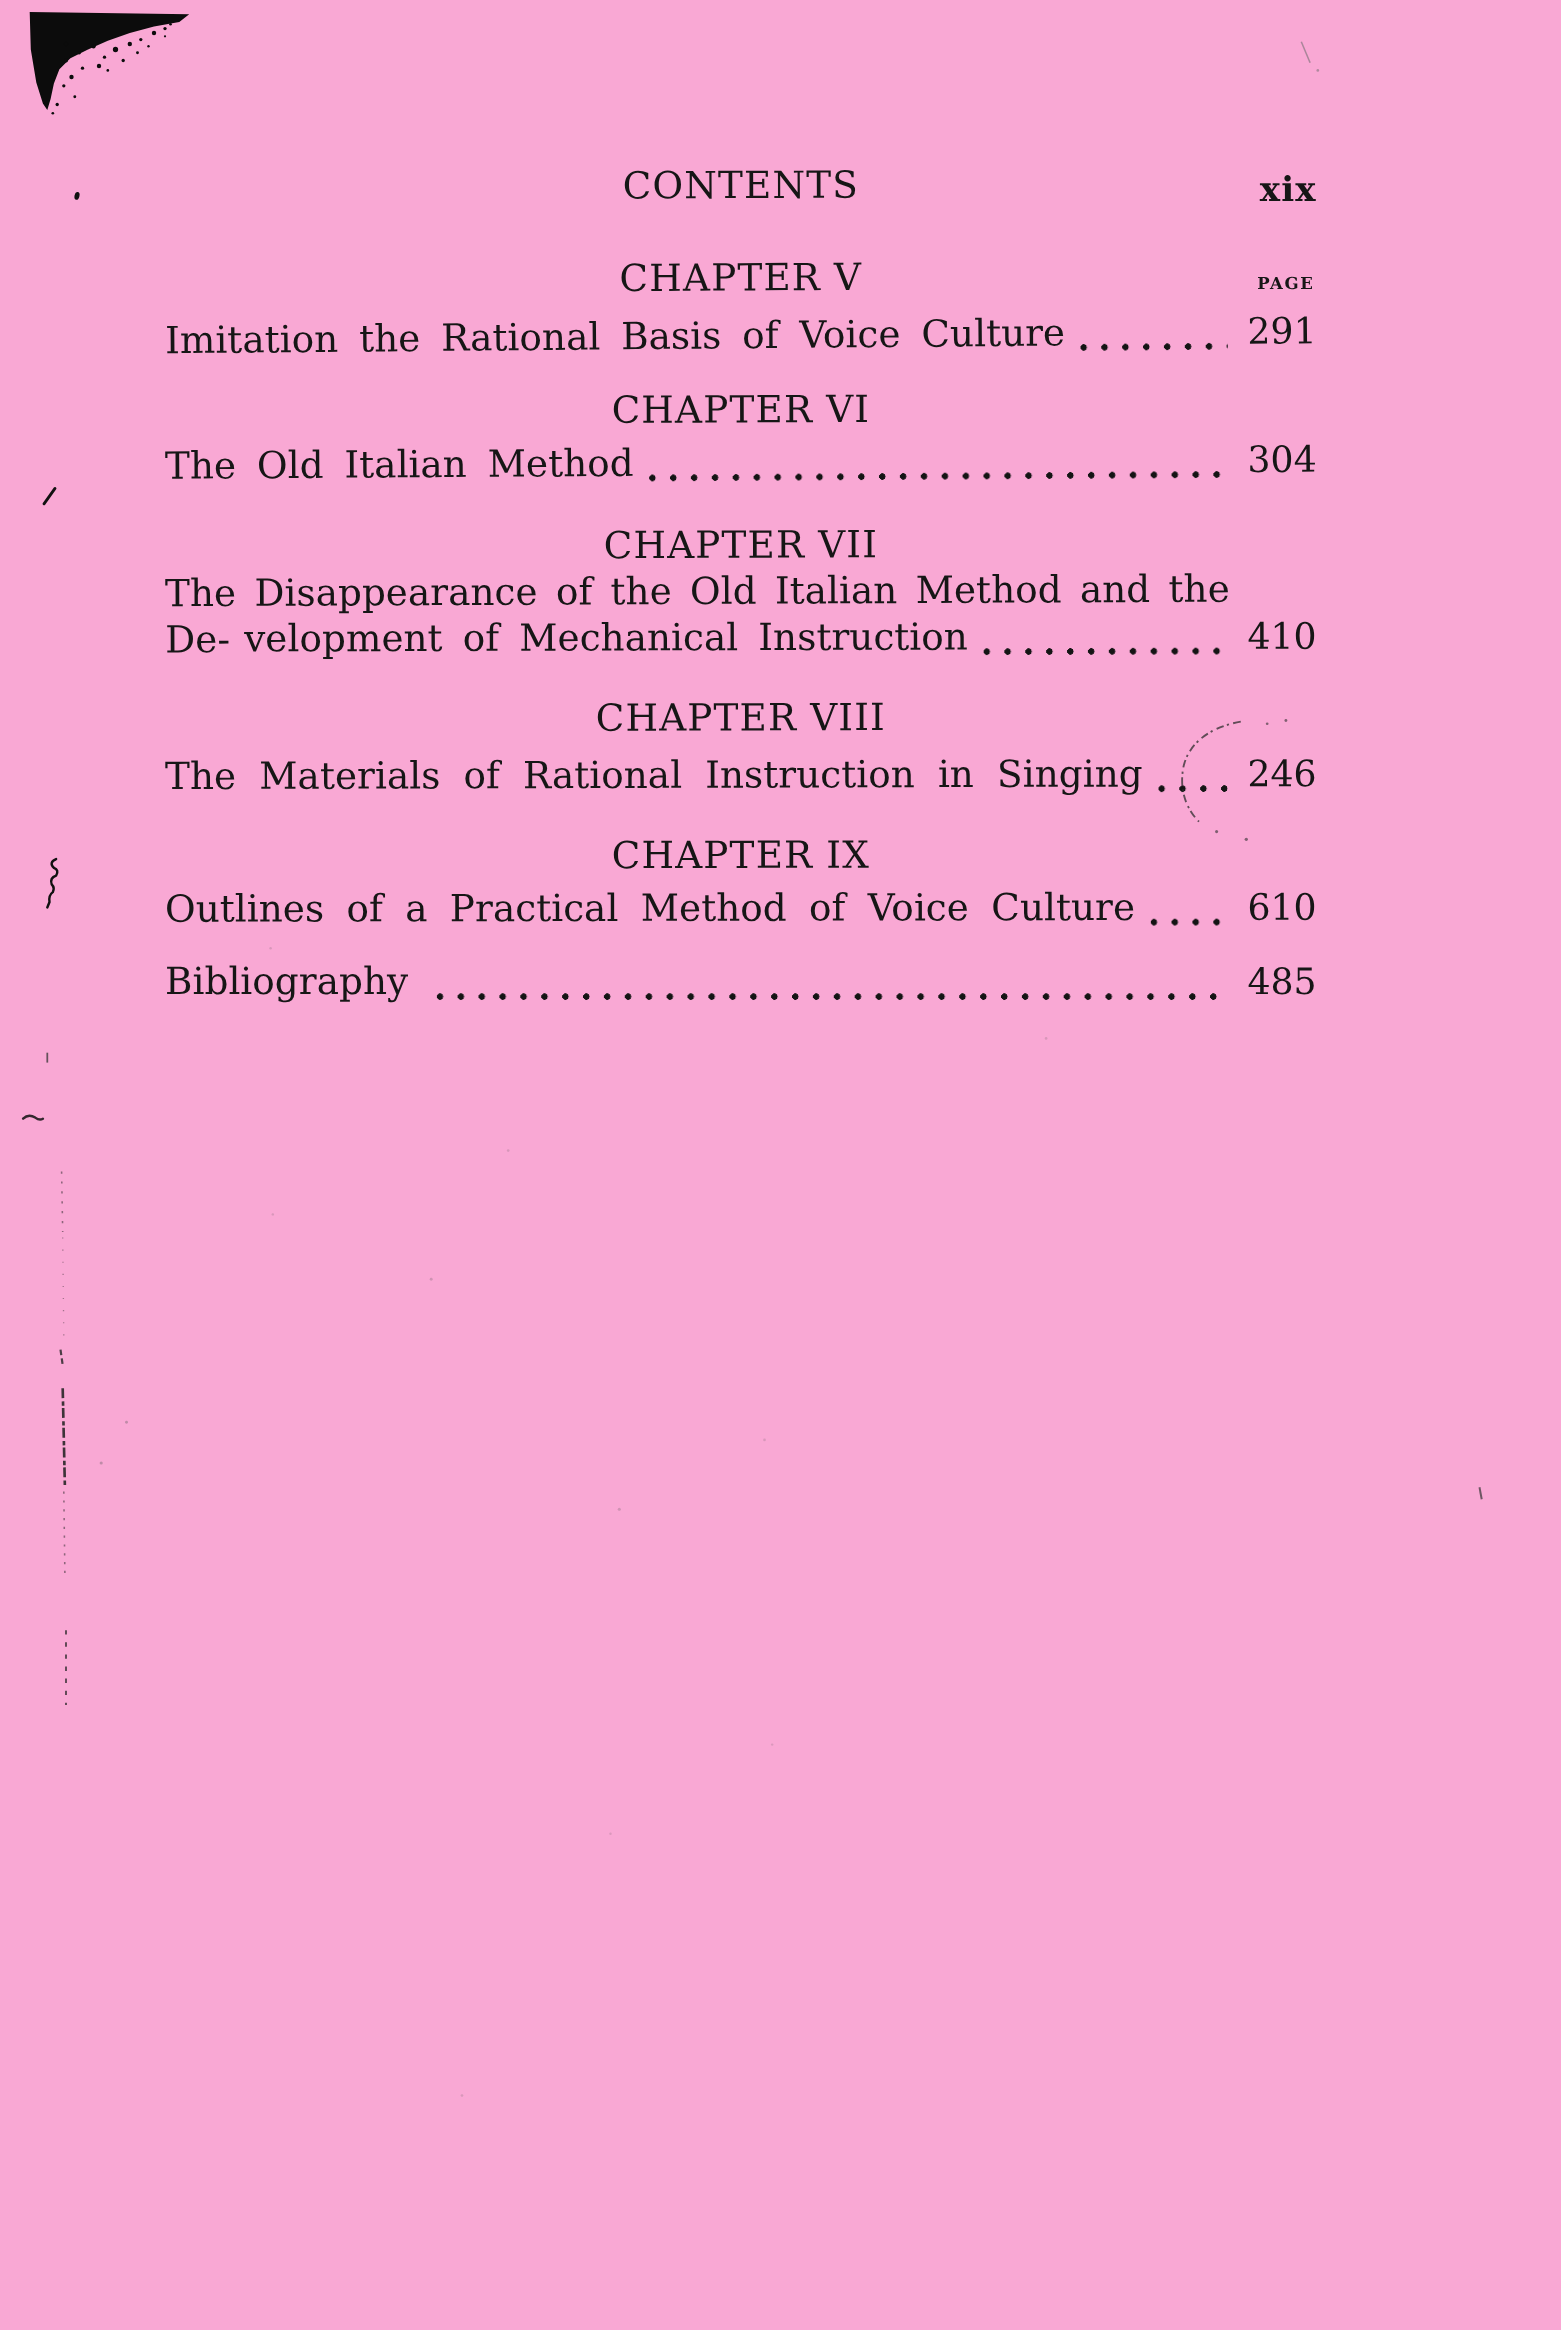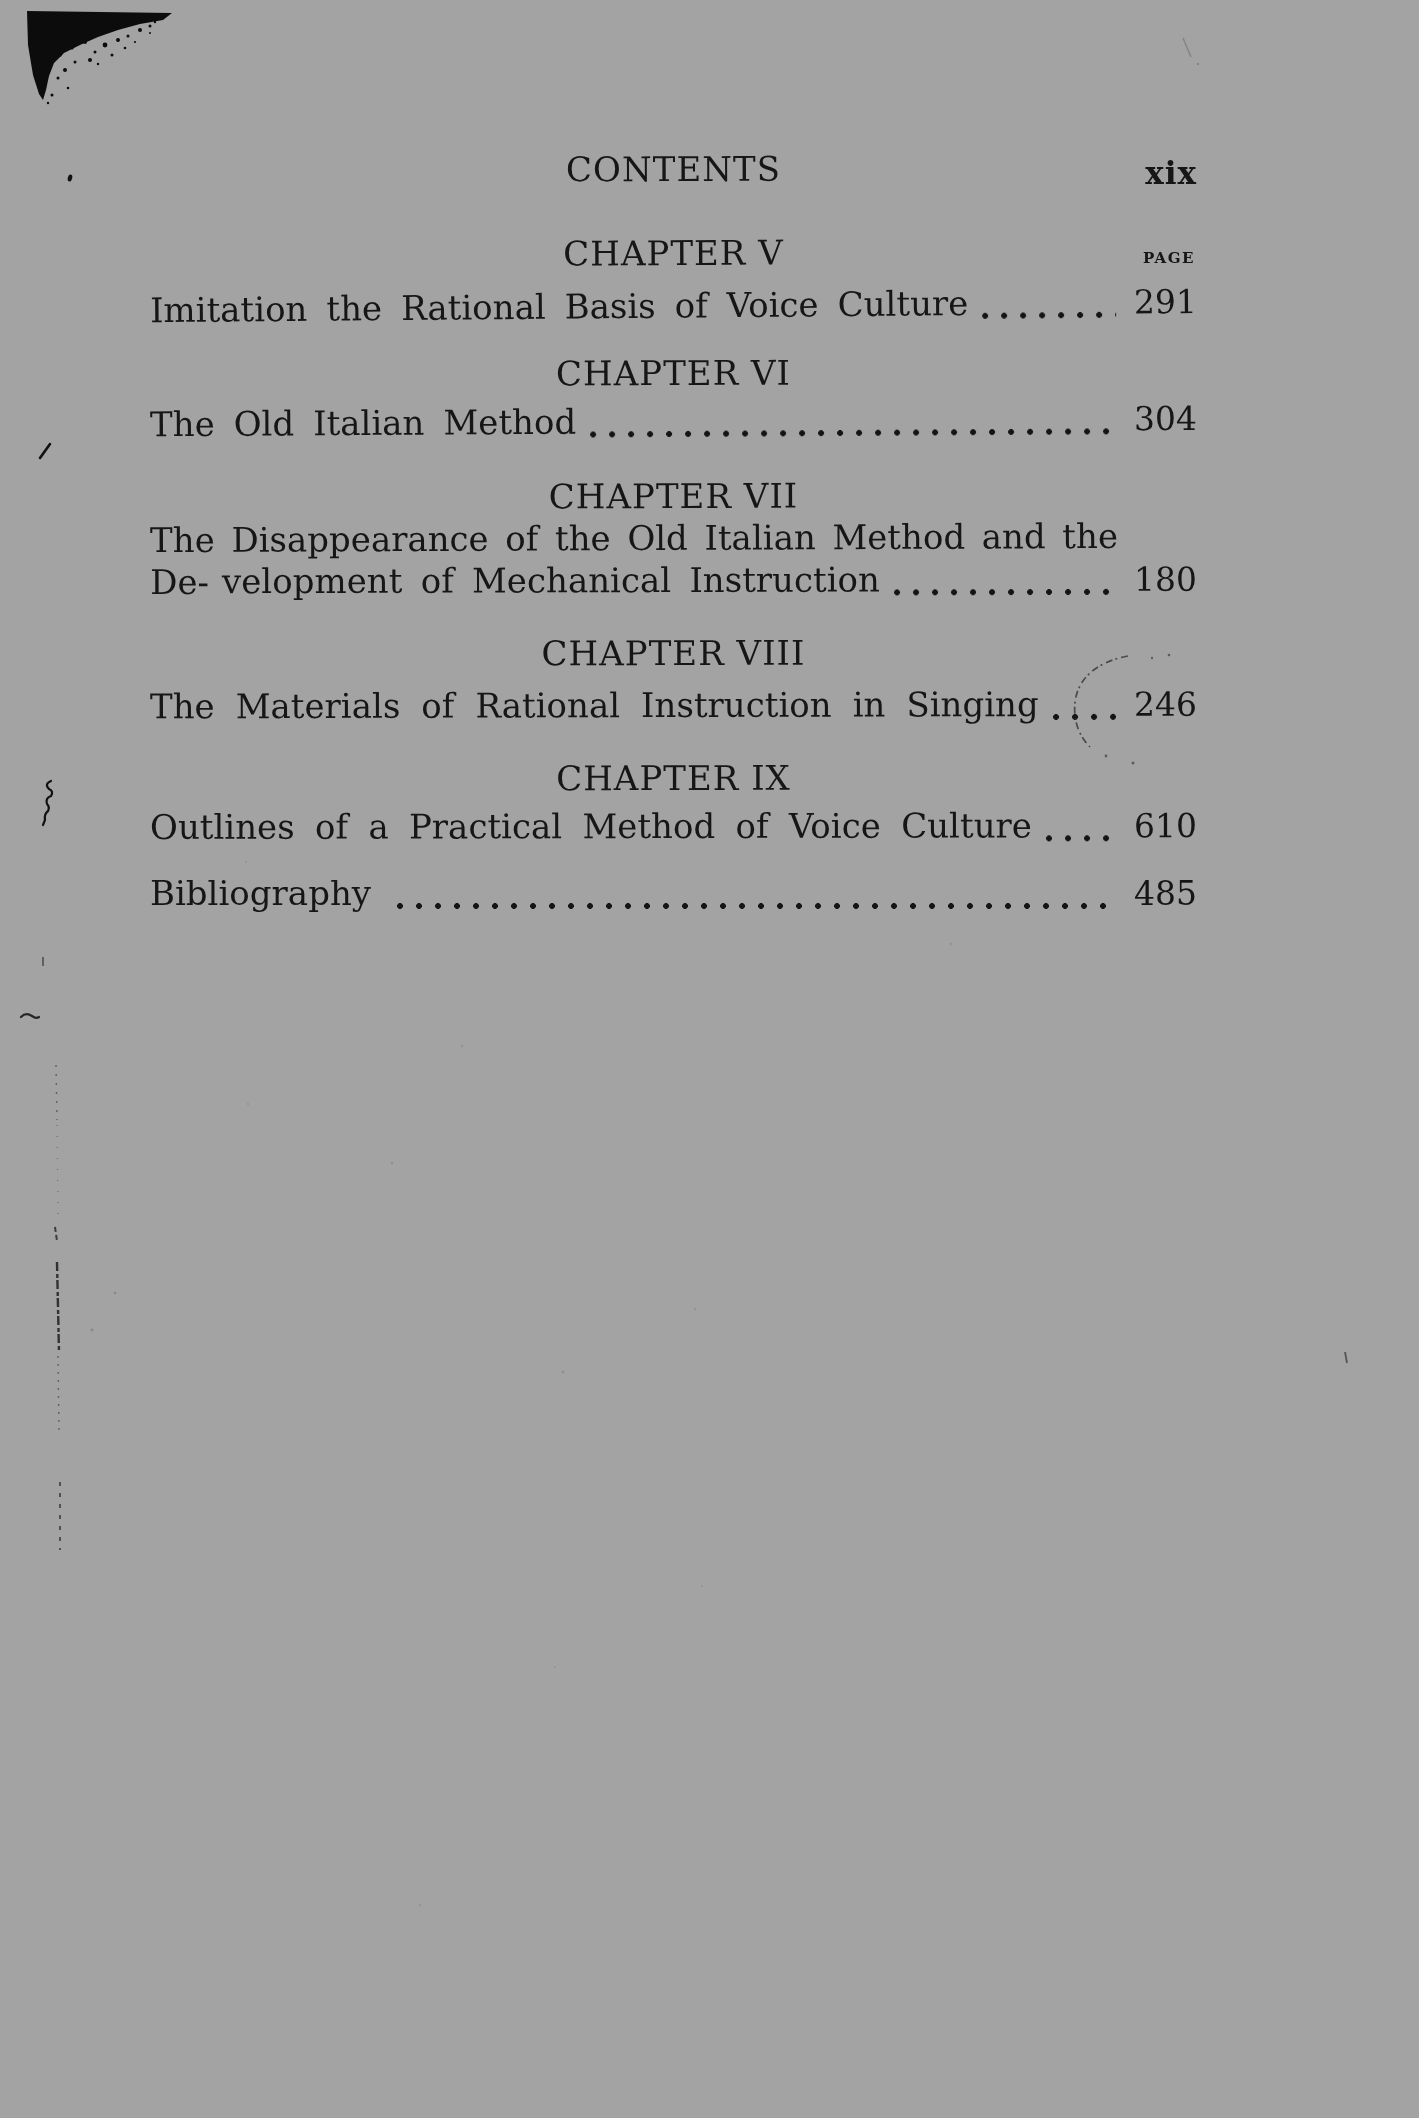--- a/index.html
+++ b/index.html
@@ -1,19 +1,19 @@
 <!DOCTYPE html>
 <html><head>
 <meta charset="utf-8">
 <style>
   html,body{margin:0;padding:0;background:#e8e8e8;}
   .page{
     position:relative;
     width:1419px;height:2118px;
-    background:#a3a3a3;
+    background:#f9a8d4;
     overflow:hidden;
     font-family:"DejaVu Serif","Liberation Serif",serif;
     color:#161616;
   }
   .content{position:absolute;left:150px;top:0;width:1047px;height:2118px;}
 
   .row{position:absolute;left:0;right:0;}
 
   .doc-title{
     top:151px;text-align:center;font-size:34px;line-height:36px;
@@ -94,21 +94,21 @@
       <span class="ws-24">The Old Italian Method</span>
       <span class="leader"></span>
       <span class="pagenum">304</span>
     </div>
 
     <div class="row chapter-heading h-ch7">CHAPTER VII</div>
     <div class="row e3l1">The Disappearance of the Old Italian Method and the De-</div>
     <div class="row entry e3l2">
       <span class="ws-22 indent">velopment of Mechanical Instruction</span>
       <span class="leader"></span>
-      <span class="pagenum">180</span>
+      <span class="pagenum">410</span>
     </div>
 
     <div class="row chapter-heading h-ch8">CHAPTER VIII</div>
     <div class="row entry e4">
       <span class="ws-30">The Materials of Rational Instruction in Singing</span>
       <span class="leader"></span>
       <span class="pagenum">246</span>
     </div>
 
     <div class="row chapter-heading h-ch9">CHAPTER IX</div>

